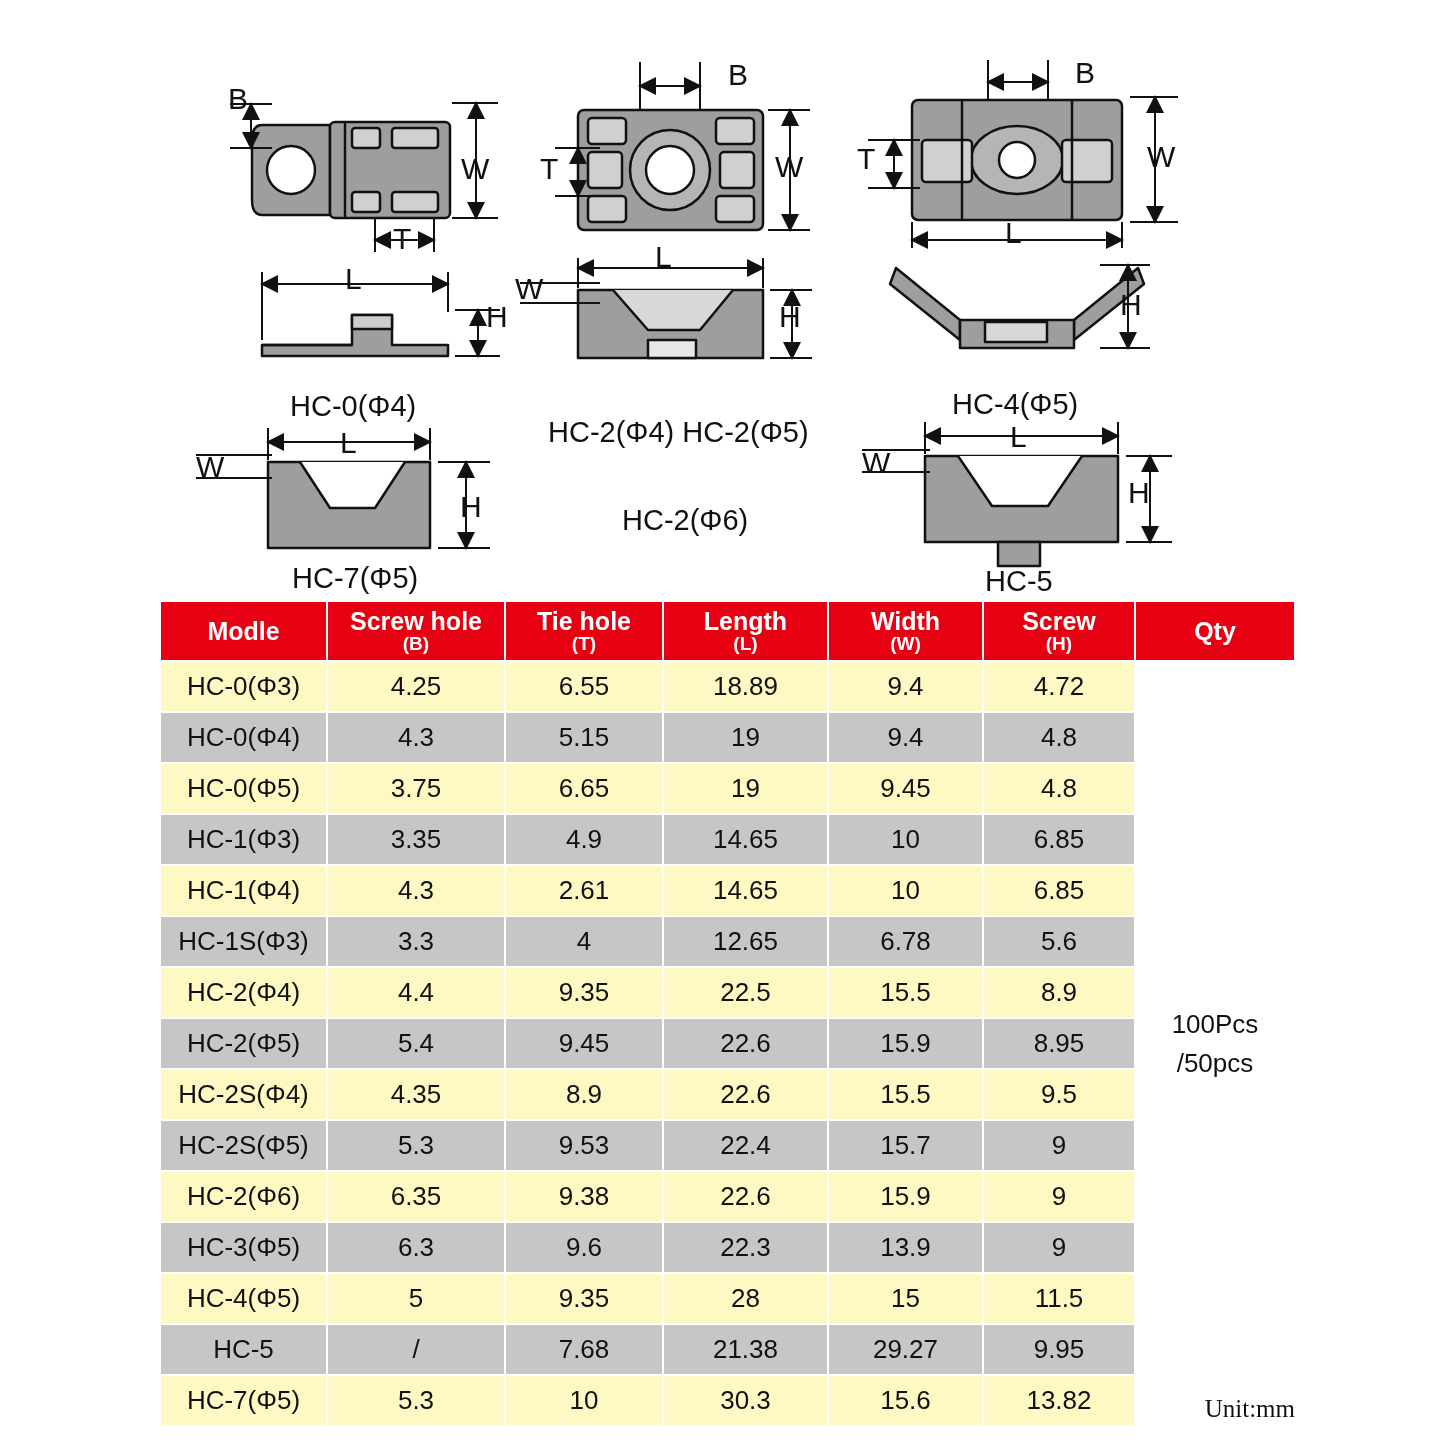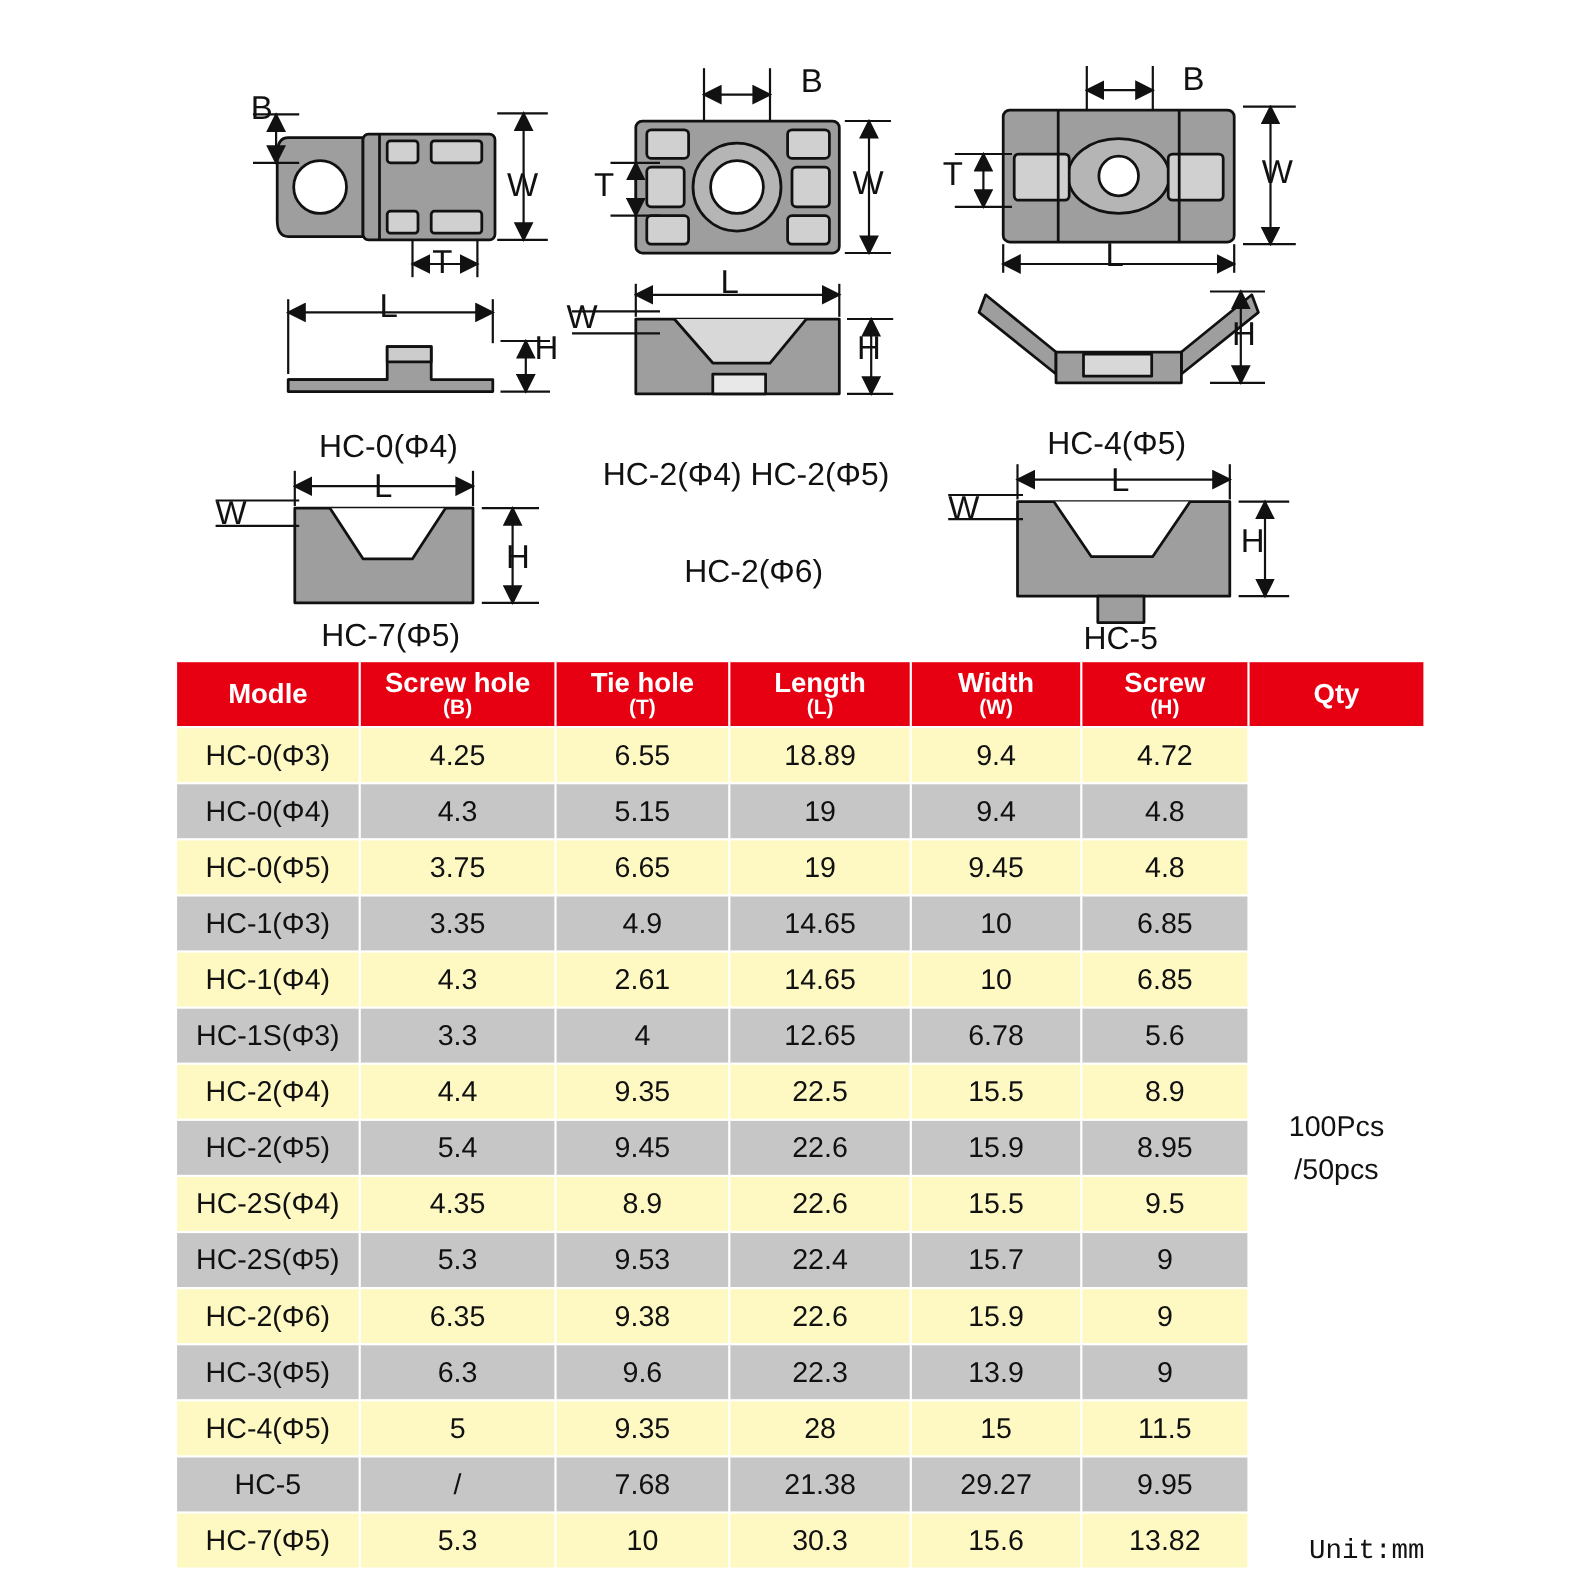--- a/index.html
+++ b/index.html
@@ -87,21 +87,21 @@
     border: none;
     font-size: 30px;
     line-height: 1.5;
     white-space: pre-line;
   }
   #unit-note {
     position: absolute;
     right: 150px;
     top: 1395px;
     font-size: 25px;
-    font-family: Liberation Mono, monospace;
+    font-family: Liberation Serif, serif;
     color: #111;
   }
 </style>
 </head>
 <body>
 
 <div id="diagram-area">
 
   <svg id="diagram-svg" width="1445" height="600" viewBox="0 0 1445 600">
     <defs>

